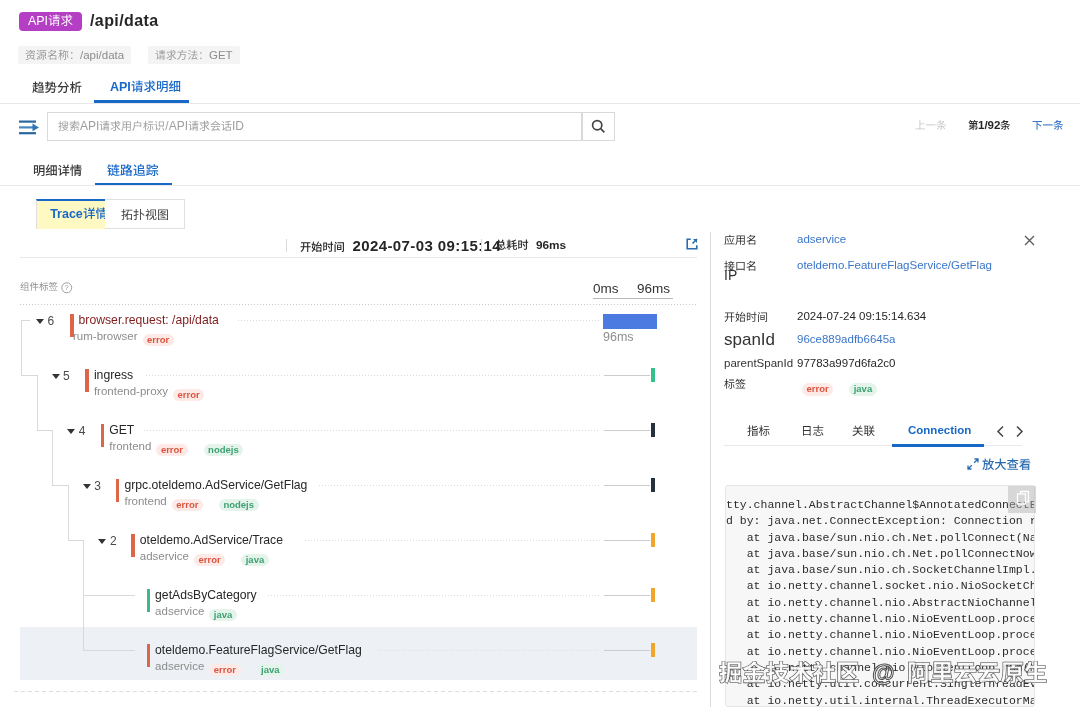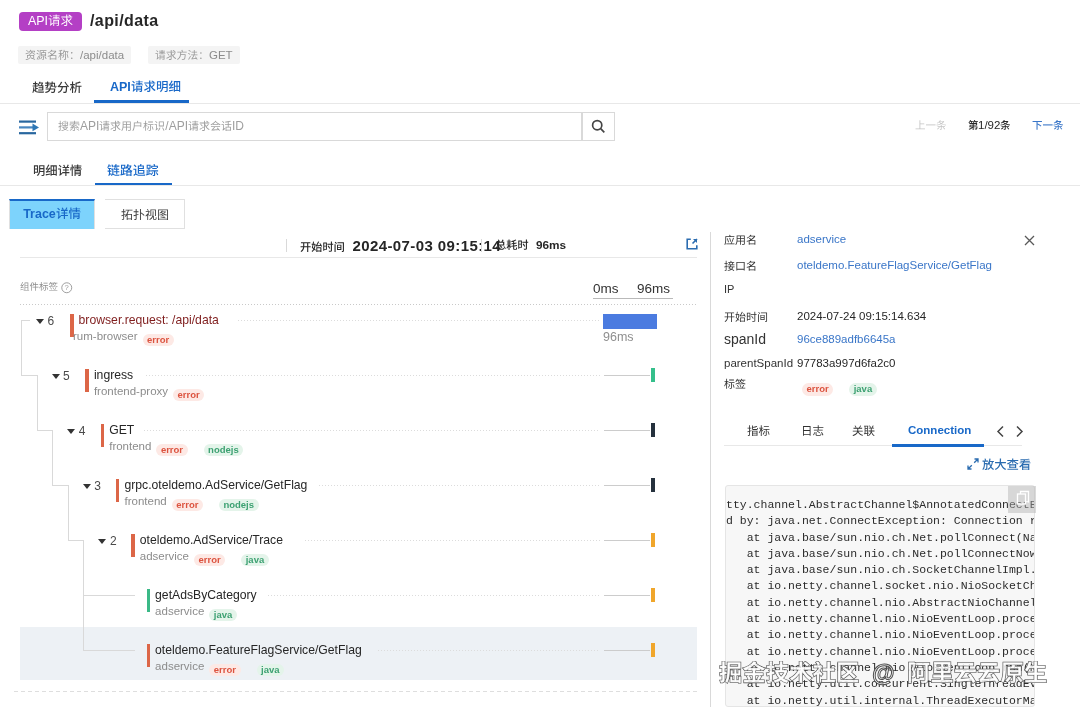--- a/index.html
+++ b/index.html
@@ -169,21 +169,21 @@
       </svg></div>
 <div style="position:absolute;left:915px;top:120px">
       <svg width="32" height="12" viewBox="0 0 32 12" style="display:block">
         <g fill="#c3c3c3" transform="translate(0,9) scale(0.0105,-0.0105)">
           <use href="#q25" x="0"></use>
           <use href="#q26" x="1000"></use>
           <use href="#q27" x="2000"></use>
         </g>
       </svg>
     </div>
-<div style="position:absolute;left:968px;top:119px;font-size:11.5px;font-weight:400;color:#262626;white-space:nowrap;line-height:13px"><svg width="10" height="12" viewBox="0 0 10 12" style="vertical-align:-3px">
+<div style="position:absolute;left:968px;top:119px;font-size:11.5px;font-weight:700;color:#262626;white-space:nowrap;line-height:13px"><svg width="10" height="12" viewBox="0 0 10 12" style="vertical-align:-3px">
         <g fill="#262626" transform="translate(0,9) scale(0.0105,-0.0105)">
           <use href="#q28" x="0"></use>
         </g>
       </svg>1/92<svg width="10" height="12" viewBox="0 0 10 12" style="vertical-align:-3px">
         <g fill="#262626" transform="translate(0,9) scale(0.0105,-0.0105)">
           <use href="#q29" x="0"></use>
         </g>
       </svg></div>
 <div style="position:absolute;left:1032px;top:120px">
       <svg width="32" height="12" viewBox="0 0 32 12" style="display:block">
@@ -209,21 +209,21 @@
         <g fill="#1868c8" transform="translate(0,11) scale(0.0129,-0.0129)">
           <use href="#q34" x="0"></use>
           <use href="#q35" x="1000"></use>
           <use href="#q36" x="2000"></use>
           <use href="#q37" x="3000"></use>
         </g>
       </svg>
     </div>
 <div style="position:absolute;left:95px;top:183px;width:77px;height:3px;background:#1868c8"></div>
 <div style="position:absolute;left:0;top:185px;width:1080px;height:1px;background:#e8e8e8"></div>
-<div style="position:absolute;left:9px;top:199px;width:86px;height:30px;box-sizing:border-box;border:1px solid #e0e0e0;border-bottom:none;border-top:2px solid #1868c8;background:#7dd3fc;text-align:center;line-height:26px;font-size:12.5px;font-weight:700;color:#1868c8;white-space:nowrap">Trace<svg width="25" height="14" viewBox="0 0 25 14" style="vertical-align:-3px">
+<div style="position:absolute;left:36px;top:199px;width:86px;height:30px;box-sizing:border-box;border:1px solid #e0e0e0;border-bottom:none;border-top:2px solid #1868c8;background:#fef9c3;text-align:center;line-height:26px;font-size:12.5px;font-weight:700;color:#1868c8;white-space:nowrap">Trace<svg width="25" height="14" viewBox="0 0 25 14" style="vertical-align:-3px">
         <g fill="#1868c8" transform="translate(0,11) scale(0.0125,-0.0125)">
           <use href="#q32" x="0"></use>
           <use href="#q33" x="1000"></use>
         </g>
       </svg></div>
 <div style="position:absolute;left:105px;top:199px;width:80px;height:30px;box-sizing:border-box;border:1px solid #e0e0e0;border-left:none;background:#fff;text-align:center;line-height:27px"><svg width="48" height="14" viewBox="0 0 48 14" style="vertical-align:-3px">
         <g fill="#404040" transform="translate(0,11) scale(0.012,-0.012)">
           <use href="#q38" x="0"></use>
           <use href="#q39" x="1000"></use>
           <use href="#q40" x="2000"></use>
@@ -379,33 +379,33 @@
 <div style="position:absolute;left:724px;top:260px">
       <svg width="33" height="13" viewBox="0 0 33 13" style="display:block">
         <g fill="#333" transform="translate(0,10) scale(0.011,-0.011)">
           <use href="#q52" x="0"></use>
           <use href="#q53" x="1000"></use>
           <use href="#q4" x="2000"></use>
         </g>
       </svg>
     </div>
 <div style="position:absolute;left:797px;top:259px;font-size:11.5px;white-space:nowrap;line-height:13px"><span style="color:#3a76c8">oteldemo.FeatureFlagService/GetFlag</span></div>
-<div style="position:absolute;left:724px;top:283px;font-size:11px;color:#333;line-height:13px">IP</div>
+<div style="position:absolute;left:724px;top:269px;font-size:14px;color:#333;line-height:13px">IP</div>
 <div style="position:absolute;left:724px;top:311px">
       <svg width="44" height="13" viewBox="0 0 44 13" style="display:block">
         <g fill="#333" transform="translate(0,10) scale(0.011,-0.011)">
           <use href="#q54" x="0"></use>
           <use href="#q55" x="1000"></use>
           <use href="#q56" x="2000"></use>
           <use href="#q57" x="3000"></use>
         </g>
       </svg>
     </div>
 <div style="position:absolute;left:797px;top:310px;font-size:11.5px;white-space:nowrap;line-height:13px"><span style="color:#262626">2024-07-24 09:15:14.634</span></div>
-<div style="position:absolute;left:724px;top:333px;font-size:14px;color:#333;line-height:13px">spanId</div>
+<div style="position:absolute;left:724px;top:333px;font-size:17px;color:#333;line-height:13px">spanId</div>
 <div style="position:absolute;left:797px;top:333px;font-size:11.5px;color:#3a76c8;line-height:13px">96ce889adfb6645a</div>
 <div style="position:absolute;left:724px;top:357px;font-size:11.5px;color:#333;line-height:13px">parentSpanId</div>
 <div style="position:absolute;left:797px;top:357px;font-size:11.5px;color:#262626;line-height:13px">97783a997d6fa2c0</div>
 <div style="position:absolute;left:724px;top:378px">
       <svg width="22" height="13" viewBox="0 0 22 13" style="display:block">
         <g fill="#333" transform="translate(0,10) scale(0.011,-0.011)">
           <use href="#q21" x="0"></use>
           <use href="#q50" x="1000"></use>
         </g>
       </svg>

